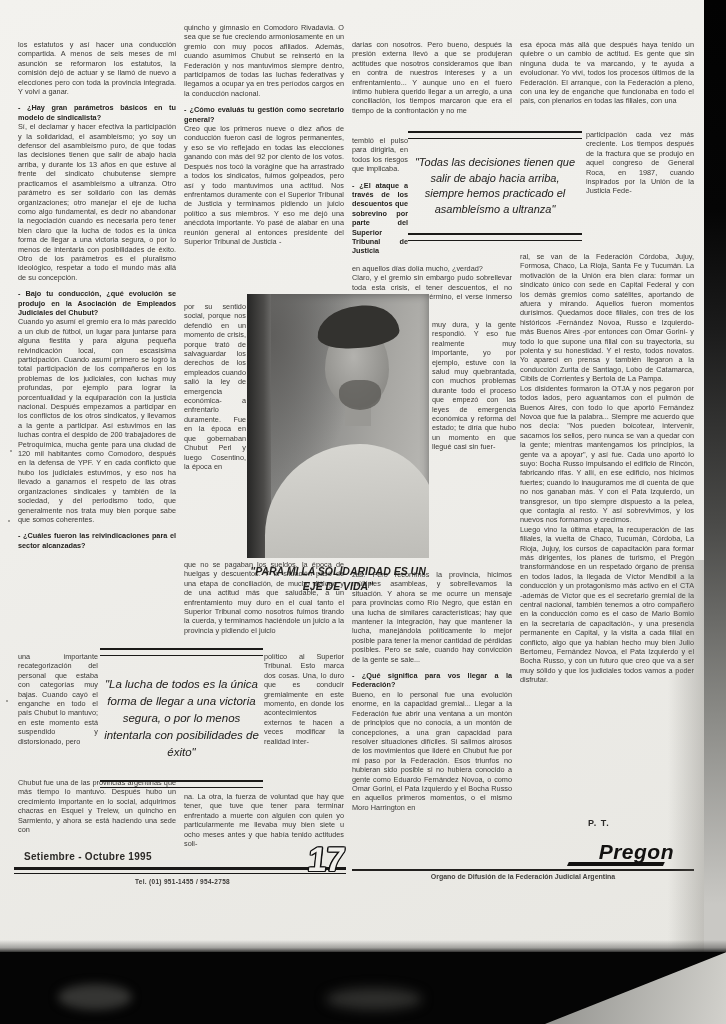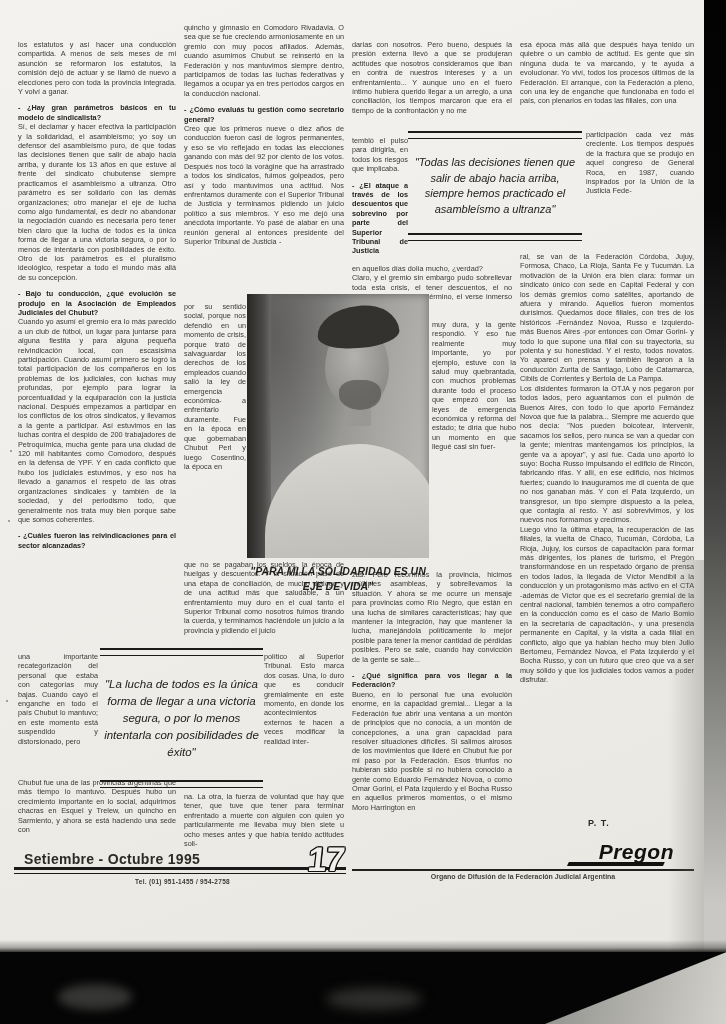--- a/index.html
+++ b/index.html
@@ -53,21 +53,21 @@
   .ph-head{position:absolute;left:78px;top:28px;width:64px;height:86px;
            background:radial-gradient(ellipse at 45% 40%,#b3b2ae,#8e8d89 75%);
            border-radius:48% 52% 46% 54%/55% 55% 45% 45%;}
   .ph-hair{position:absolute;left:70px;top:12px;width:82px;height:42px;background:#33322f;
            border-radius:55% 45% 50% 50%/70% 70% 35% 35%;transform:rotate(-5deg);}
   .ph-beard{position:absolute;left:92px;top:86px;width:42px;height:30px;
            background:rgba(90,88,84,.75);border-radius:40% 40% 50% 50%;}
   .caption{position:absolute;left:243px;top:564px;width:190px;text-align:center;
            font-style:italic;font-weight:600;font-size:10.5px;line-height:14.5px;color:#1f1e1c;}
   
-  .issue-date{position:absolute;left:24px;top:851px;font-weight:700;font-size:14px;
+  .issue-date{position:absolute;left:24px;top:851px;font-weight:700;font-size:10px;
            letter-spacing:.3px;color:#2c2a27;}
   .rule-left-a{position:absolute;left:14px;top:867px;width:332px;height:3px;background:#1a1918;}
   .rule-left-b{position:absolute;left:14px;top:873px;width:332px;height:1px;background:#1a1918;}
   .page-number{position:absolute;left:308px;top:840px;font-size:34px;font-weight:800;
            letter-spacing:-1px;color:#f0efeb;transform:skewX(-6deg);
            text-shadow:-1.4px 0 #121212,1.4px 0 #121212,0 -1.4px #121212,0 1.4px #121212,
                        -1px -1px #121212,1px 1px #121212,-1px 1px #121212,1px -1px #121212;}
   .phone{position:absolute;left:55px;top:878px;width:255px;text-align:center;
            font-size:6.5px;font-weight:700;letter-spacing:.3px;color:#3c3a38;}
   .byline{position:absolute;left:588px;top:818px;font-size:9px;font-weight:700;

